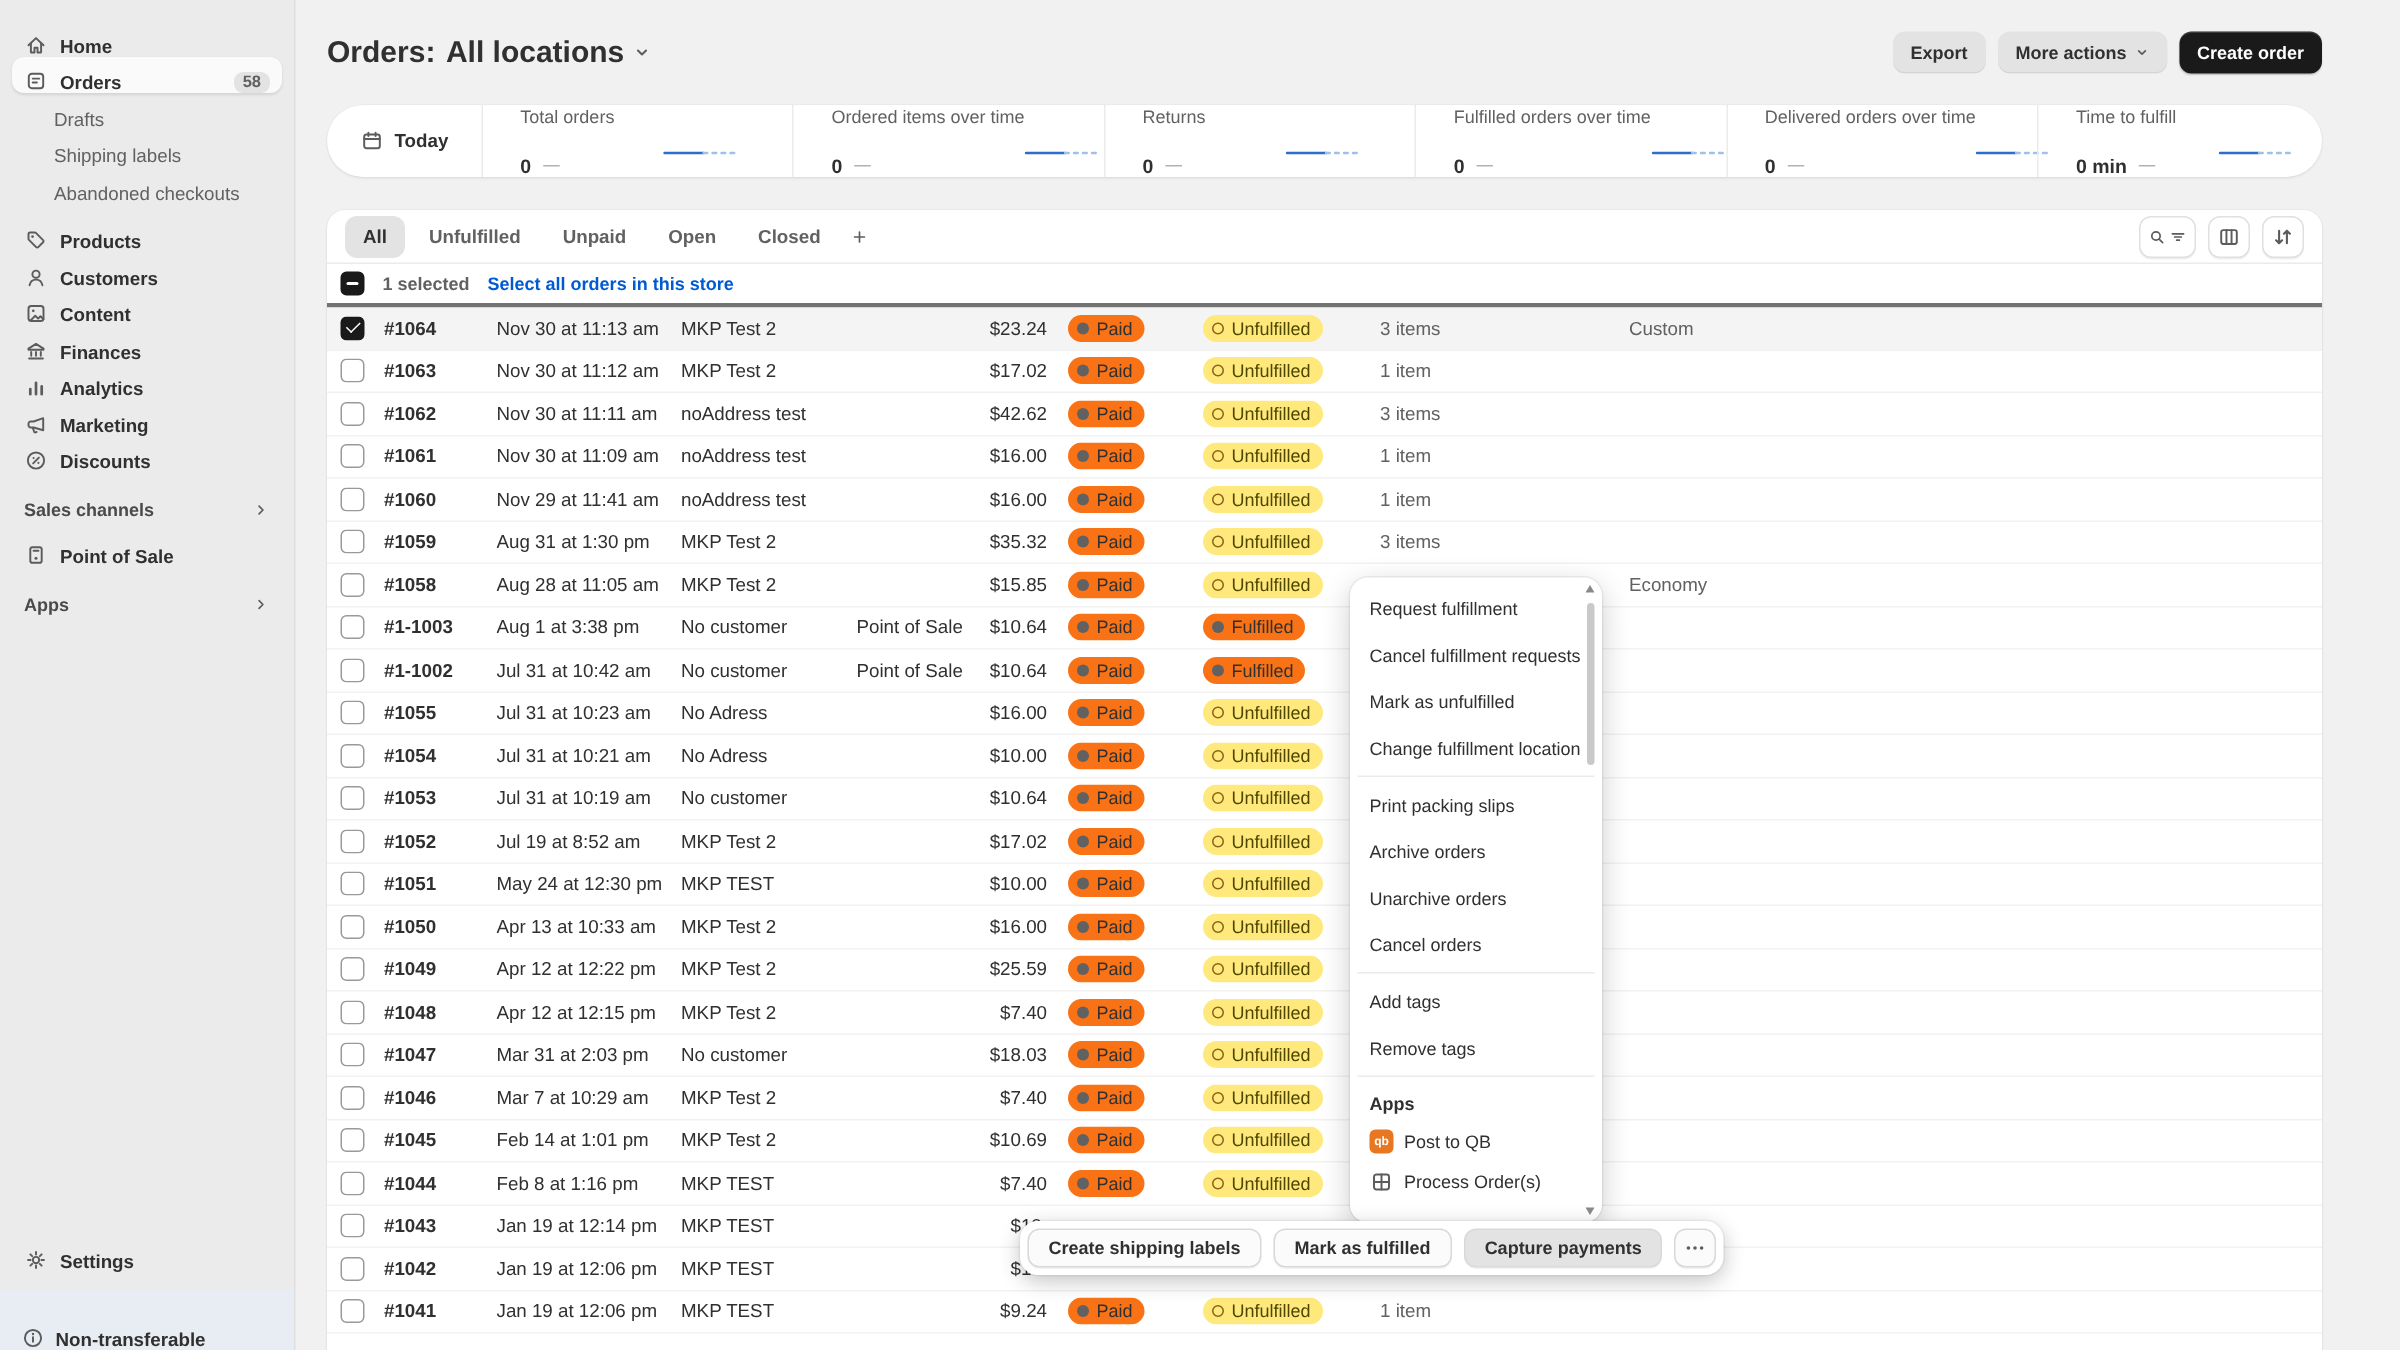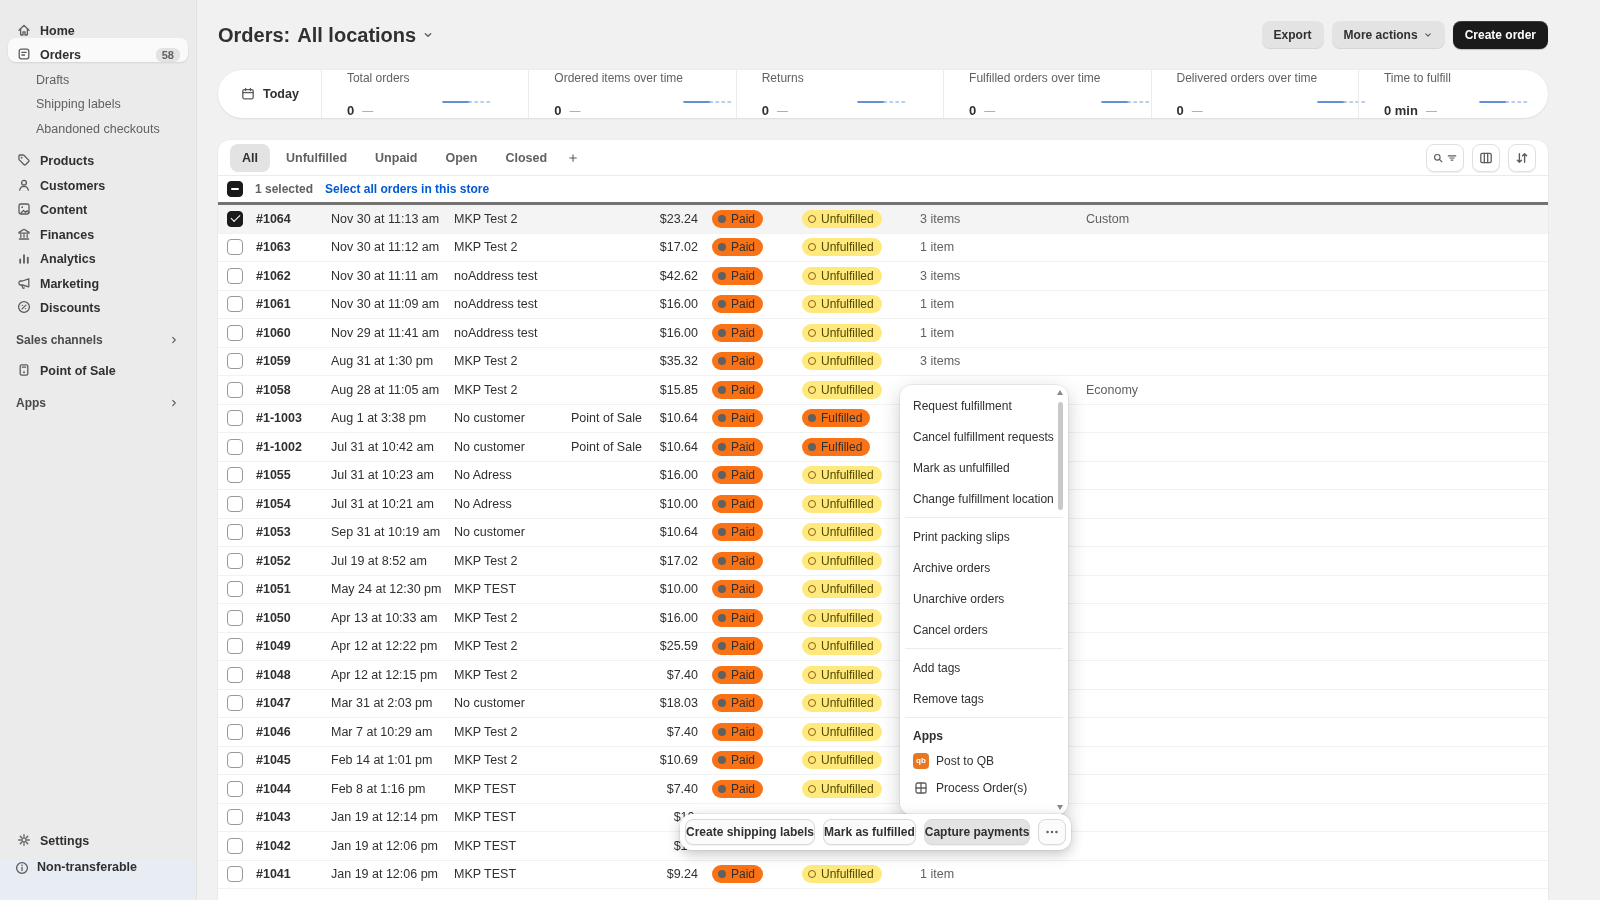--- a/index.html
+++ b/index.html
@@ -11,21 +11,21 @@
   .sidebar { width:197px; background:#ebebeb; border-right:1px solid #e0e0e0; display:flex; flex-direction:column; padding-top:13px; flex-shrink:0; }
   .nav-item { display:flex; align-items:flex-end; gap:8px; margin:0 8px; padding:0 8px; height:24.5px; border-radius:8px; font-size:12.5px; font-weight:600; color:#303030; cursor:pointer; white-space:nowrap; }
   .nav-item.active { background:#fafafa; box-shadow:0 1px 2px rgba(0,0,0,.10); }
   .nav-item.sub { padding-left:28px; font-weight:500; color:#616161; }
   .nav-item.sub + .nav-item:not(.sub) { margin-top:8px; }
   .nav-badge { margin-left:auto; background:#e3e3e3; color:#616161; border-radius:6px; padding:1px 6px; font-size:11px; font-weight:600; }
   .nav-section { display:flex; align-items:center; margin:14px 8px 2px; padding:0 8px; height:22px; font-size:12px; font-weight:600; color:#4a4a4a; border-radius:8px; cursor:pointer; }
   .nav-section .icon { margin-left:auto; }
   .sidebar-footer { margin-top:auto; }
   .sidebar-footer .nav-item { margin-bottom:12px; }
-  .sidebar-banner { height:40px; background:#e8edf3; display:flex; align-items:flex-start; gap:7px; padding:0 14px; font-size:12.5px; font-weight:600; color:#303030; cursor:pointer; }
+  .sidebar-banner { height:40px; background:#e8edf3; display:flex; align-items:flex-end; gap:7px; padding:0 14px; font-size:12.5px; font-weight:600; color:#303030; cursor:pointer; }
 
   .icon { display:inline-flex; width:16px; height:16px; flex-shrink:0; }
   .icon svg { width:100%; height:100%; }
   .icon.sm { width:12px; height:12px; }
   .icon.xs { width:10px; height:10px; }
 
   
   .main { flex:1; padding:0 52px 0 21px; position:relative; min-width:0; }
   .page-header { height:70px; display:flex; align-items:center; }
   .page-title { font-size:20px; font-weight:700; display:flex; align-items:center; gap:7px; }
@@ -94,21 +94,21 @@
   .menu-apps-header { height:26px; display:flex; align-items:center; padding:4px 8px 0; font-size:12px; font-weight:700; color:#303030; }
   .qb-icon { width:16px; height:16px; border-radius:4px; background:#e87722; color:#fff; font-size:8px; font-weight:700; display:inline-flex; align-items:center; justify-content:center; flex-shrink:0; }
   .menu-scrollbar { position:absolute; right:3px; top:5px; bottom:5px; width:9px; }
   .sb-arrow { position:absolute; left:1px; width:0; height:0; border-left:3.5px solid transparent; border-right:3.5px solid transparent; }
   .sb-arrow.up { top:0; border-bottom:5px solid #8a8a8a; }
   .sb-arrow.down { bottom:0; border-top:5px solid #8a8a8a; }
   .sb-thumb { position:absolute; left:1.5px; top:12px; width:5px; height:108px; background:#c9c9c9; border-radius:3px; cursor:pointer; }
 
   
   .action-bar { position:fixed; left:680px; top:814px; display:flex; align-items:center; gap:8px; background:#fff; border-radius:12px; padding:5px; box-shadow:0 4px 14px rgba(0,0,0,.24), 0 0 0 1px rgba(0,0,0,.05); z-index:30; }
-  .action-btn { height:26px; padding:0 0; border-radius:8px; background:#fbfbfb; border:1px solid #d9d9d9; box-shadow:0 1px 0 rgba(0,0,0,.05); font-size:12px; font-weight:600; color:#303030; cursor:pointer; font-family:inherit; display:inline-flex; align-items:center; justify-content:center; }
+  .action-btn { height:26px; padding:0 13px; border-radius:8px; background:#fbfbfb; border:1px solid #d9d9d9; box-shadow:0 1px 0 rgba(0,0,0,.05); font-size:12px; font-weight:600; color:#303030; cursor:pointer; font-family:inherit; display:inline-flex; align-items:center; justify-content:center; }
   .action-btn.pressed { background:#e3e3e3; }
   .action-btn.more { width:28px; padding:0; }
 </style>
 </head>
 <body>
 
 <div class="app">
 
   <aside class="sidebar">
     <nav>
@@ -660,21 +660,21 @@
                 <span>Unfulfilled</span>
               </span></div>
             <div class="col col-items"></div>
             <div class="col col-delivery"></div>
           </div>
           <div class="row">
             <div class="col col-check">
               <span class="checkbox"></span>
             </div>
             <div class="col col-order">#1053</div>
-            <div class="col col-date">Sep 31 at 10:19 am</div>
+            <div class="col col-date">Jul 31 at 10:19 am</div>
             <div class="col col-customer">No customer</div>
             <div class="col col-channel"></div>
             <div class="col col-total">$10.64</div>
             <div class="col col-payment"><span class="pill gray">
                 <i class="dot"></i>
                 <span>Paid</span>
               </span></div>
             <div class="col col-fulfillment"><span class="pill yellow">
                 <i class="ring"></i>
                 <span>Unfulfilled</span>

